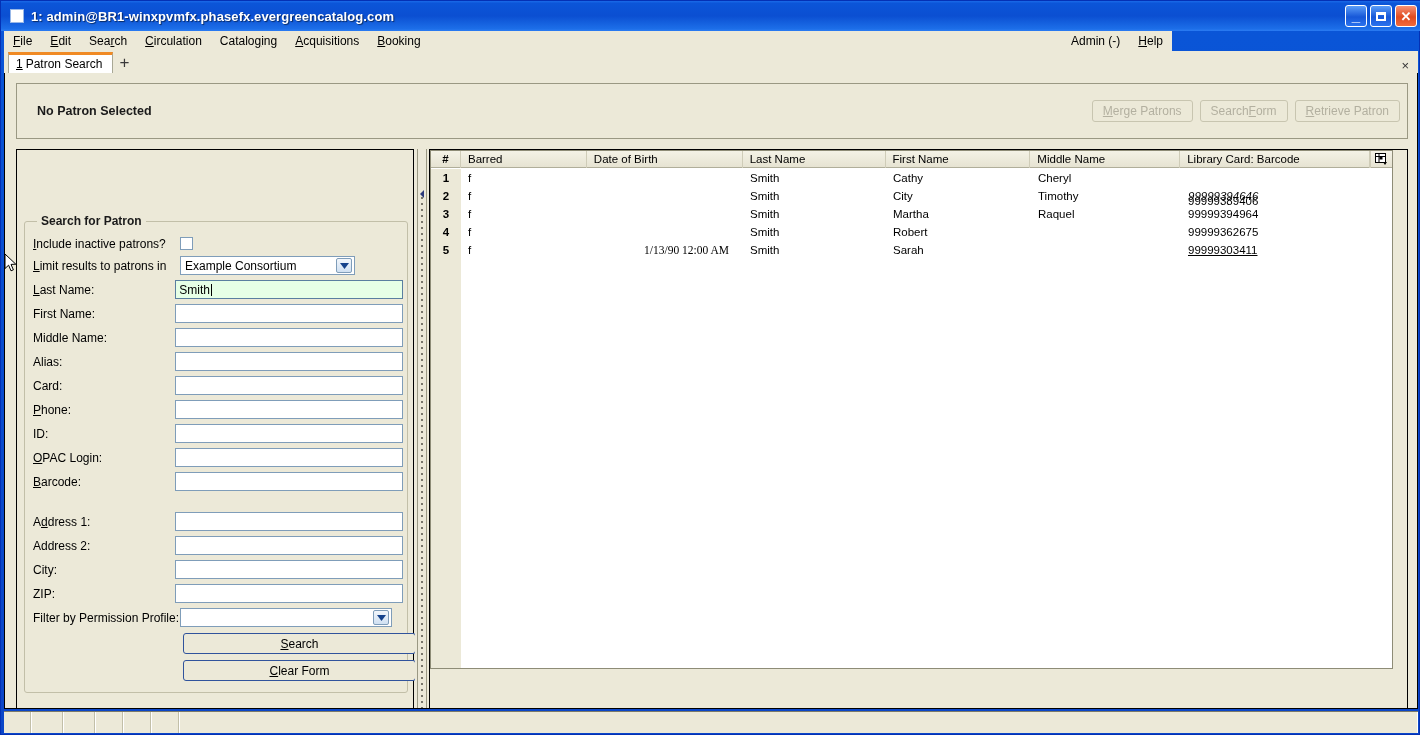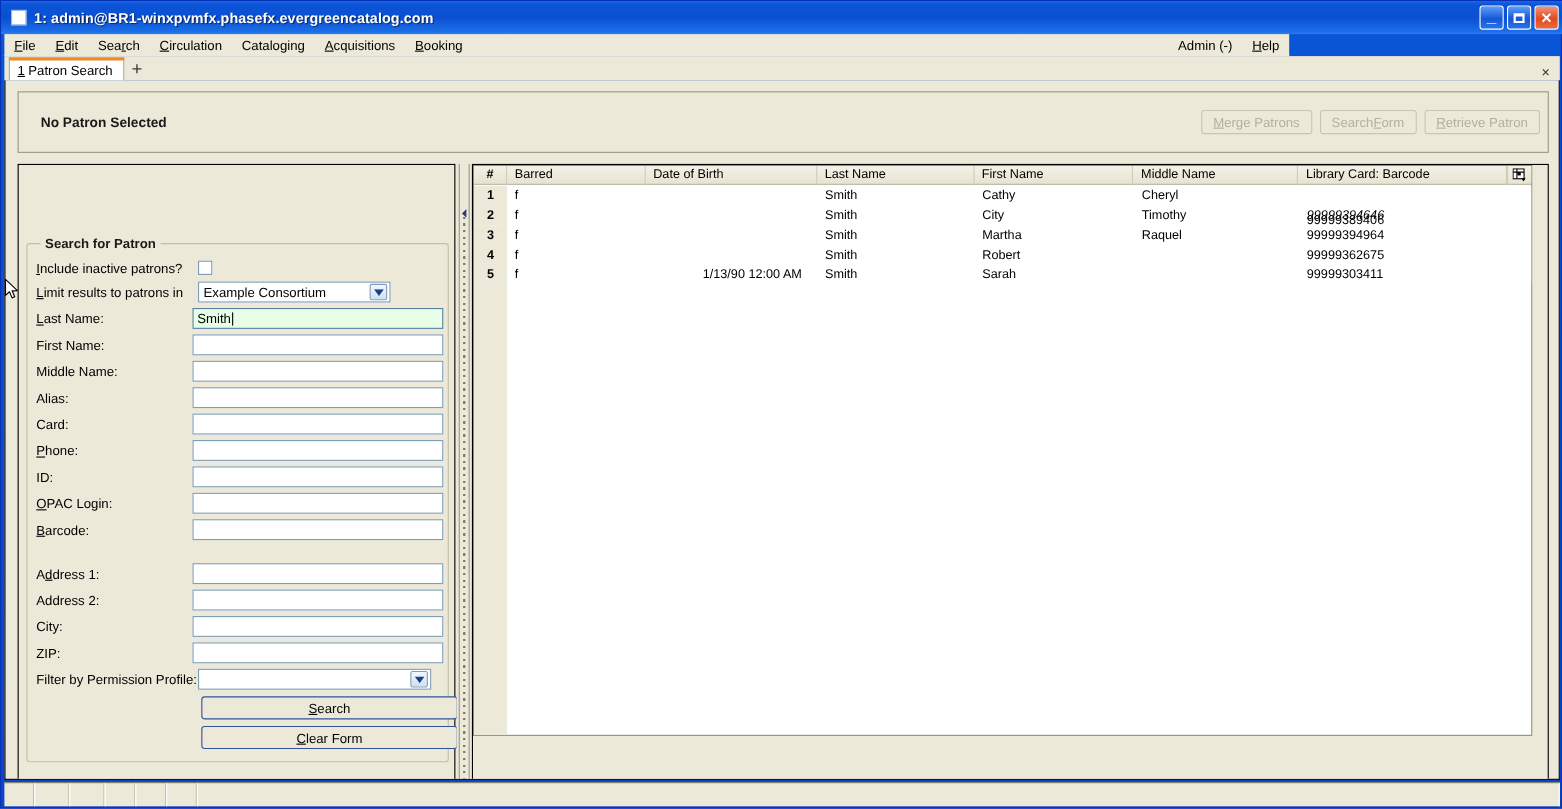--- a/index.html
+++ b/index.html
@@ -194,21 +194,21 @@
   }
   .grow { height: 18px; display:flex; align-items:center; background:#fff; }
   .gcell {
     font-size: 11.5px; color: #000; padding-left: 7px; height: 18px;
     display:flex; align-items:center; white-space: nowrap; overflow:hidden;
   }
   .gcell.num {
     background: #ece9d8; justify-content:center; padding-left:0; font-weight: bold;
     height: 18px;
   }
-  .gcell.dob { justify-content: flex-end; padding-right: 14px; }
+  .gcell.dob { justify-content: flex-end; padding-right: 14px; font-family: Liberation Serif, serif; }
   #numcol-bg {
     position:absolute; left:0; top:18px; width:30px; bottom:0; background:#ece9d8;
   }
   #grid-rows { position:absolute; left:0; top:18px; right:0; bottom:0; }
 
   
   #statusbar {
     position: absolute; left: 3px; top: 710px; width: 1414px; height: 22px;
     background: #ece9d8; border-top: 1px solid #7b7a6a;
     display: flex; align-items: stretch;
@@ -467,21 +467,21 @@
               <div class="gcell" style="width: 150px;"></div>
               <div class="gcell" style="width: 190px;">99999362675</div>
             </div>
             <div class="grow">
               <div class="gcell num" style="width: 30px;">5</div>
               <div class="gcell" style="width: 126px;">f</div>
               <div class="gcell dob" style="width: 156px;">1/13/90 12:00 AM</div>
               <div class="gcell" style="width: 143px;">Smith</div>
               <div class="gcell" style="width: 145px;">Sarah</div>
               <div class="gcell" style="width: 150px;"></div>
-              <div class="gcell" style="width: 190px;">99999303411</div>
+              <div class="gcell" style="width: 190px; text-decoration: underline;">99999303411</div>
             </div>
           </div>
       </div>
 
     </div>
 
   </div>
 
   <div id="statusbar">
     <div class="seg b" style="width:28px"></div>

